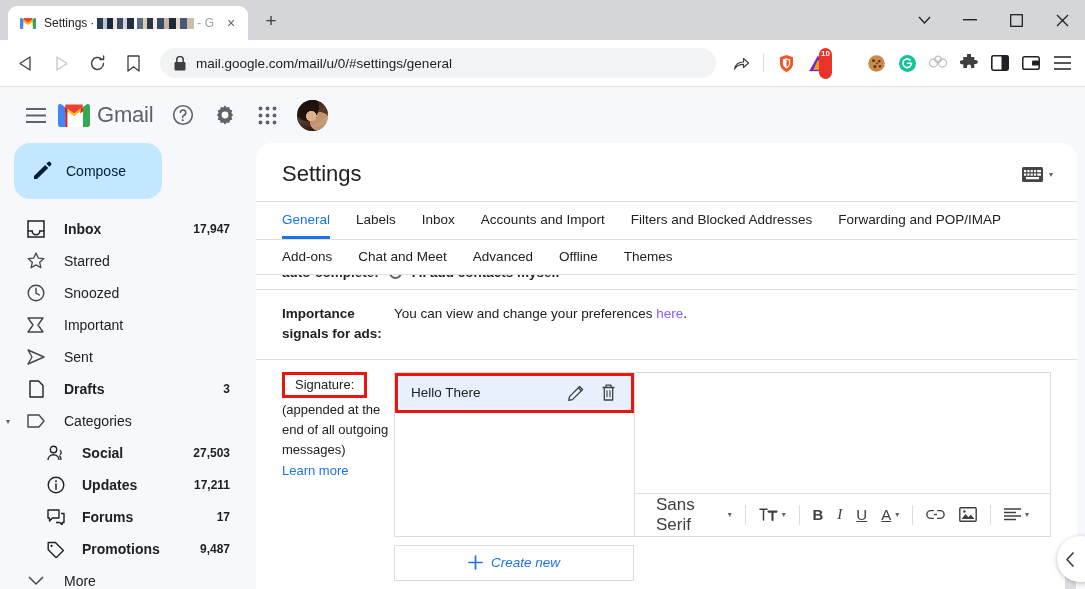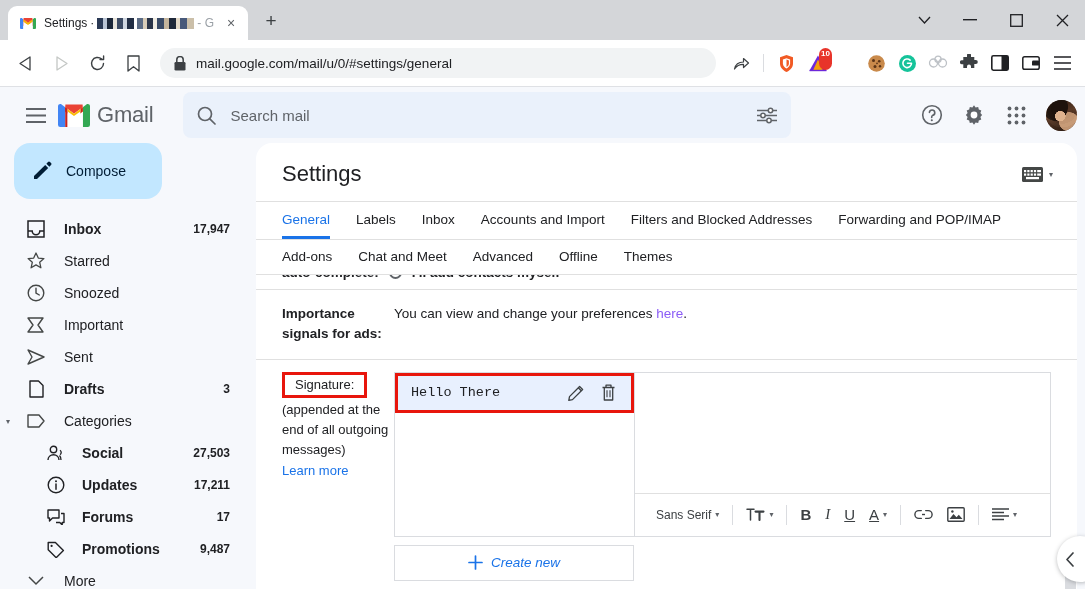--- a/index.html
+++ b/index.html
@@ -38,21 +38,21 @@
   .omnibox {
     flex: 1; height: 30px; background: #f1f3f4; border-radius: 15px; display: flex; align-items: center;
     padding: 0 14px; gap: 10px; margin: 0 8px; min-width: 0;
   }
   .omnibox .url { font-size: 13.5px; color: #202124; white-space: nowrap; overflow: hidden; }
   .omnibox-actions { display: flex; align-items: center; gap: 2px; }
   .ext-icons { display: flex; align-items: center; gap: 1px; }
   .ext { width: 30px; height: 30px; display: flex; align-items: center; justify-content: center; position: relative; }
   .badge {
     position: absolute; top: 0px; right: 1px; background: #e8342a; color: #fff;
-    font-size: 8px; line-height: 11px; min-width: 13px; height: 22px; border-radius: 7px;
+    font-size: 8px; line-height: 11px; min-width: 13px; height: 31px; border-radius: 7px;
     text-align: center; font-weight: bold; padding: 0 1px;
   }
   .vdiv { width: 1px; height: 18px; background: #dadce0; margin: 0 5px; }
   .chrome-divider { height: 1px; background: #dfe1e5; }
 
   
   .gmail { height: 503px; background: #f6f8fc; display: flex; flex-direction: column; position: relative; }
   .gmail-header { height: 56px; display: flex; align-items: center; padding: 0 8px 0 14px; gap: 0; }
   .hamburger { width: 44px; height: 44px; border-radius: 50%; display: flex; align-items: center; justify-content: center; }
   .gmail-logo { display: flex; align-items: center; gap: 7px; margin-left: 0; }
@@ -131,32 +131,32 @@
   .sig-note { color: #202124; }
   .sig-learn { color: #1a73e8; text-decoration: none; display: inline-block; margin-top: 1px; }
 
   .sig-panels { flex: 1; display: flex; min-width: 0; }
   .sig-list {
     width: 240px; flex: 0 0 240px; border: 1px solid #dadce0; border-right: none;
     background: #fff; height: 165px; position: relative;
   }
   .sig-item {
     margin: 3px; height: 34px; background: #e8f0fe; display: flex; align-items: center;
-    padding: 0 12px 0 13px; gap: 10px; cursor: pointer; position: relative; font-family: Liberation Mono, monospace;
+    padding: 0 12px 0 13px; gap: 10px; cursor: pointer; position: relative;
   }
   .sig-item-hl { position: absolute; inset: -3px; border: 3px solid #e8160c; pointer-events: none; }
   .sig-item-name { flex: 1; font-size: 13.5px; color: #202124; }
   .sig-act { width: 22px; height: 22px; display: flex; align-items: center; justify-content: center; color: #3c4043; }
   .sig-editor {
     flex: 1; border: 1px solid #dadce0; height: 165px; display: flex; flex-direction: column;
     justify-content: flex-end; min-width: 0; background: #fff;
   }
   .sig-toolbar { border-top: 1px solid #e0e0e0; height: 43px; display: flex; align-items: center; padding: 0 14px; gap: 0; }
   .tb-item { display: flex; align-items: center; height: 28px; padding: 0 7px; color: #5f6368; gap: 4px; cursor: pointer; }
-  .tb-font { font-size: 12px; color: #3c4043; text-align: center; }
+  .tb-font { font-size: 17px; color: #3c4043; }
   .tb-sep { width: 1px; height: 20px; background: #dadce0; margin: 0 6px; }
   .caret-sm { font-size: 8px; color: #5f6368; }
   .create-row { display: flex; padding: 8px 26px 0 26px; }
   .create-spacer { width: 112px; flex: 0 0 112px; }
   .create-btn {
     width: 240px; height: 36px; border: 1px solid #dadce0; display: flex; align-items: center;
     justify-content: center; gap: 8px; color: #1a73e8; font-size: 13.5px; cursor: pointer; background: #fff; font-style: italic;
   }
 
   
@@ -348,39 +348,20 @@
           <path d="M7.2 4.2L16 10.8 13.4 13 7.2 8.4z" fill="#c5221f"></path>
           <path d="M24.8 4.2L16 10.8 18.6 13l6.2-4.6z" fill="#c5221f"></path>
           <path d="M7.2 4.2L16 10.8l8.8-6.6-.2-2.6H7.4z" fill="#ea4335"></path>
           <path d="M9.6 6L16 10.8 22.4 6v18H9.6z" fill="#fff"></path>
           <path d="M9.6 6L16 10.8 22.4 6v2.4L16 13 9.6 8.4z" fill="#fbbc04"></path>
         </svg>
       </span>
       <span class="gmail-word">Gmail</span>
     </div>
 
-    <div class="search-wrap">
-      <div class="search-box">
-        <span>
-          <svg width="19" height="19" viewBox="0 0 19 19">
-            <circle cx="8" cy="8" r="6.5" stroke="#5f6368" stroke-width="1.7" fill="none"></circle>
-            <path d="M12.8 12.8L18 18" stroke="#5f6368" stroke-width="1.7" stroke-linecap="round"></path>
-          </svg>
-        </span>
-        <span class="search-ph">Search mail</span>
-        <span>
-          <svg width="20" height="17" viewBox="0 0 20 17">
-            <path d="M0 3.5h20M0 8.5h20M0 13.5h20" stroke="#5f6368" stroke-width="1.5"></path>
-            <circle cx="13.5" cy="3.5" r="2.2" fill="#fff" stroke="#5f6368" stroke-width="1.5"></circle>
-            <circle cx="6" cy="8.5" r="2.2" fill="#fff" stroke="#5f6368" stroke-width="1.5"></circle>
-            <circle cx="12" cy="13.5" r="2.2" fill="#fff" stroke="#5f6368" stroke-width="1.5"></circle>
-          </svg>
-        </span>
-      </div>
-    </div>
 
     <div class="hdr-icons">
       <div class="hdr-icon">
         <svg width="22" height="22" viewBox="0 0 22 22">
           <circle cx="11" cy="11" r="9.3" stroke="#5f6368" stroke-width="1.6" fill="none"></circle>
           <path d="M8.4 8.4a2.7 2.7 0 1 1 3.2 3c-.6.3-.9.9-.9 1.6v.4" stroke="#5f6368" stroke-width="1.6" fill="none" stroke-linecap="round"></path>
           <circle cx="10.8" cy="16.2" r="1.05" fill="#5f6368"></circle>
         </svg>
       </div>
       <div class="hdr-icon">

